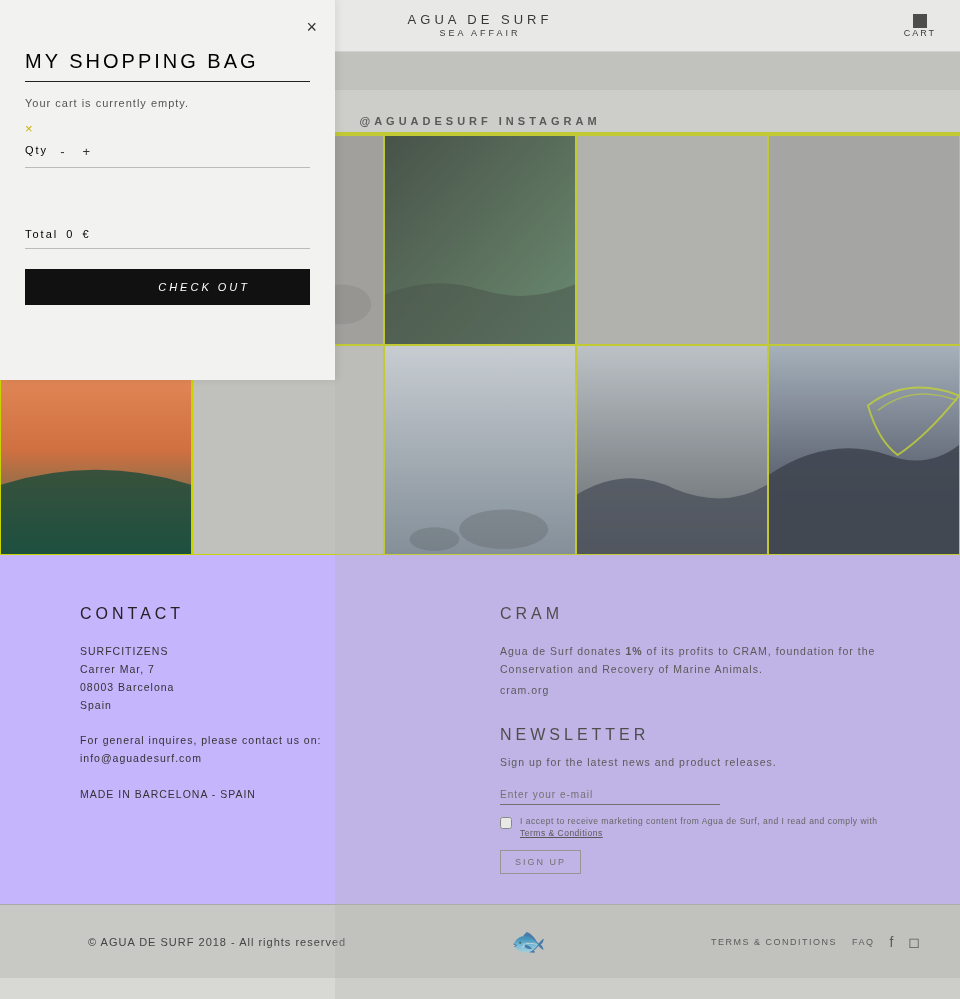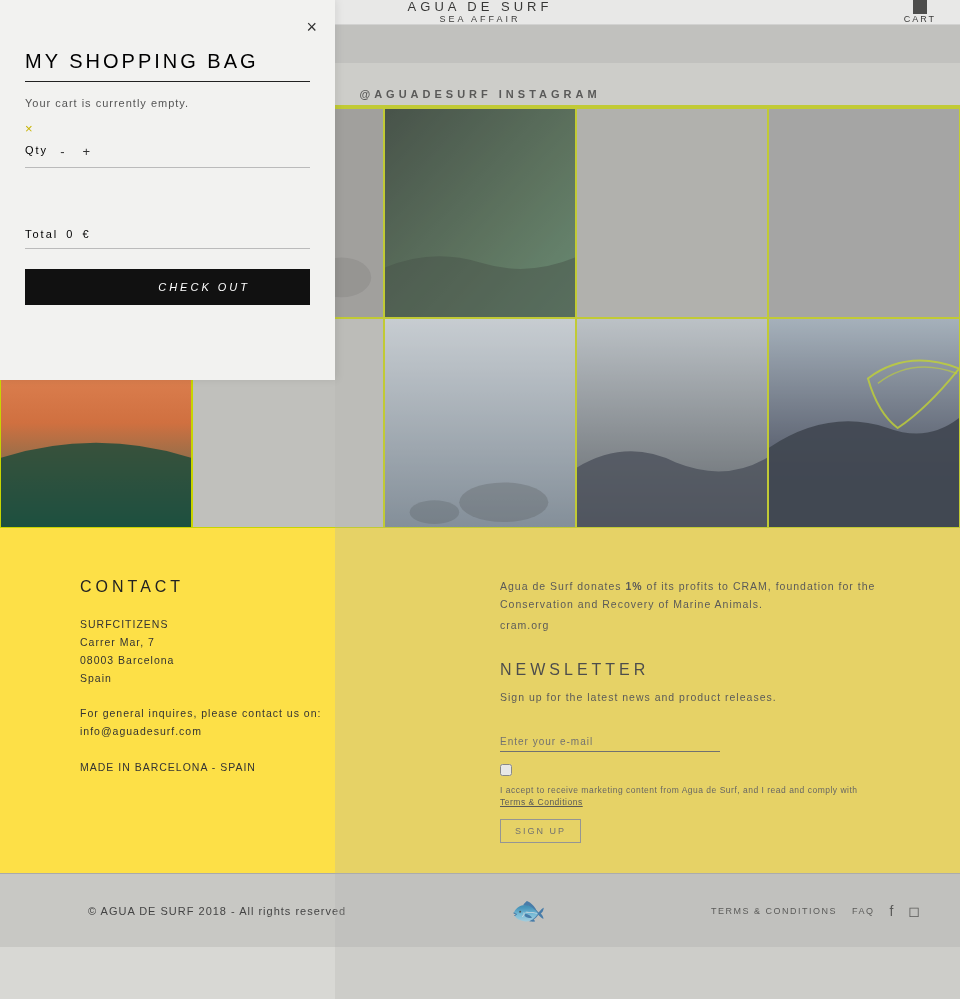--- a/index.html
+++ b/index.html
@@ -9,21 +9,21 @@
       width: 960px;
       min-height: 999px;
       position: relative;
       overflow-x: hidden;
     }
 
     
     .header {
       position: relative;
       width: 100%;
-      height: 25px;
+      height: 52px;
       background: #fff;
       display: flex;
       align-items: center;
       justify-content: center;
       border-bottom: 1px solid #e0e0e0;
       z-index: 10;
     }
     .header-logo {
       font-size: 13px;
       letter-spacing: 4px;
@@ -210,21 +210,21 @@
     .insta-cell:nth-child(4) { background: #b0b0ac; }
     .insta-cell:nth-child(5) { background: #a0a0a0; }
     .insta-cell:nth-child(6) { background: #c0b090; background-image: linear-gradient(180deg, #e8a060 0%, #2a6a5a 100%); }
     .insta-cell:nth-child(7) { background: #c0c0bc; }
     .insta-cell:nth-child(8) { background: #a0a8b0; background-image: linear-gradient(180deg, #d0d8e0 0%, #707880 100%); }
     .insta-cell:nth-child(9) { background: #7080a0; background-image: linear-gradient(180deg, #c0c8d0 0%, #404850 100%); }
     .insta-cell:nth-child(10) { background: #6070a0; background-image: linear-gradient(180deg, #a0b0c0 0%, #202840 80%); }
 
     
     .footer-content {
-      background: #fde047;
+      background: #c4b5fd;
       padding: 50px 80px 30px 80px;
       display: grid;
       grid-template-columns: 1fr 1fr;
       gap: 40px;
     }
     .footer-section-title {
       font-size: 16px;
       letter-spacing: 4px;
       font-weight: 400;
       margin-bottom: 20px;
@@ -256,41 +256,40 @@
       font-weight: 400;
       margin-top: 30px;
       margin-bottom: 10px;
       color: #222;
     }
     .newsletter-desc {
       font-size: 10.5px;
       letter-spacing: 1px;
       line-height: 1.7;
       color: #333;
-      margin-bottom: 24px;
+      margin-bottom: 12px;
     }
     .email-input {
       background: transparent;
       border: none;
       border-bottom: 1px solid #555;
       width: 220px;
       font-size: 10px;
       letter-spacing: 1px;
       padding: 4px 0;
       outline: none;
       color: #333;
     }
     .email-input::placeholder { color: #555; }
     .checkbox-row {
       display: flex;
       align-items: flex-start;
       gap: 8px;
       margin-top: 10px;
       margin-bottom: 10px;
-      flex-direction: column;
     }
     .terms-checkbox {
       margin-top: 2px;
       width: 12px;
       height: 12px;
       flex-shrink: 0;
     }
     .terms-text {
       font-size: 8.5px;
       letter-spacing: 0.5px;
@@ -501,20 +500,21 @@
         <div>Spain</div>
         <br>
         <div>For general inquires, please contact us on:</div>
         <a class="footer-link">info@aguadesurf.com</a>
         <br><br>
         <div>MADE IN BARCELONA - SPAIN</div>
       </div>
     </div>
 
     <div class="cram-newsletter-section">
+      <div class="footer-section-title">CRAM</div>
       <div class="footer-text">
         <span>Agua de Surf donates </span><span class="footer-bold">1%</span><span> of its profits to CRAM, foundation for the Conservation and Recovery of Marine Animals.</span>
       </div>
       <a class="cram-link">cram.org</a>
 
       <div class="newsletter-title">NEWSLETTER</div>
       <div class="newsletter-desc">Sign up for the latest news and product releases.</div>
       <input class="email-input" type="email" placeholder="Enter your e-mail" style="">
       <div class="checkbox-row">
         <input type="checkbox" class="terms-checkbox" style="">

